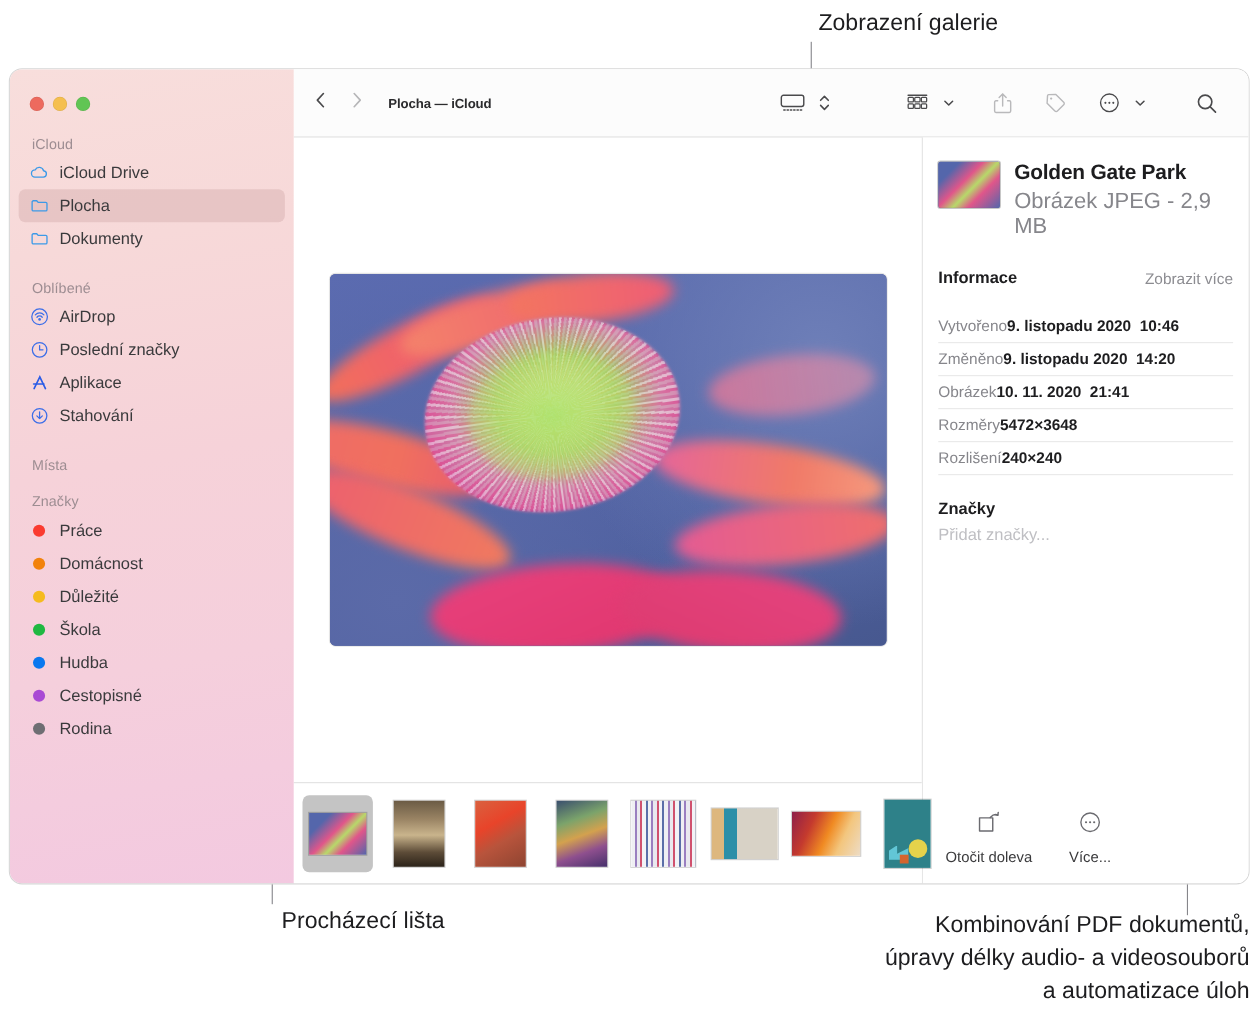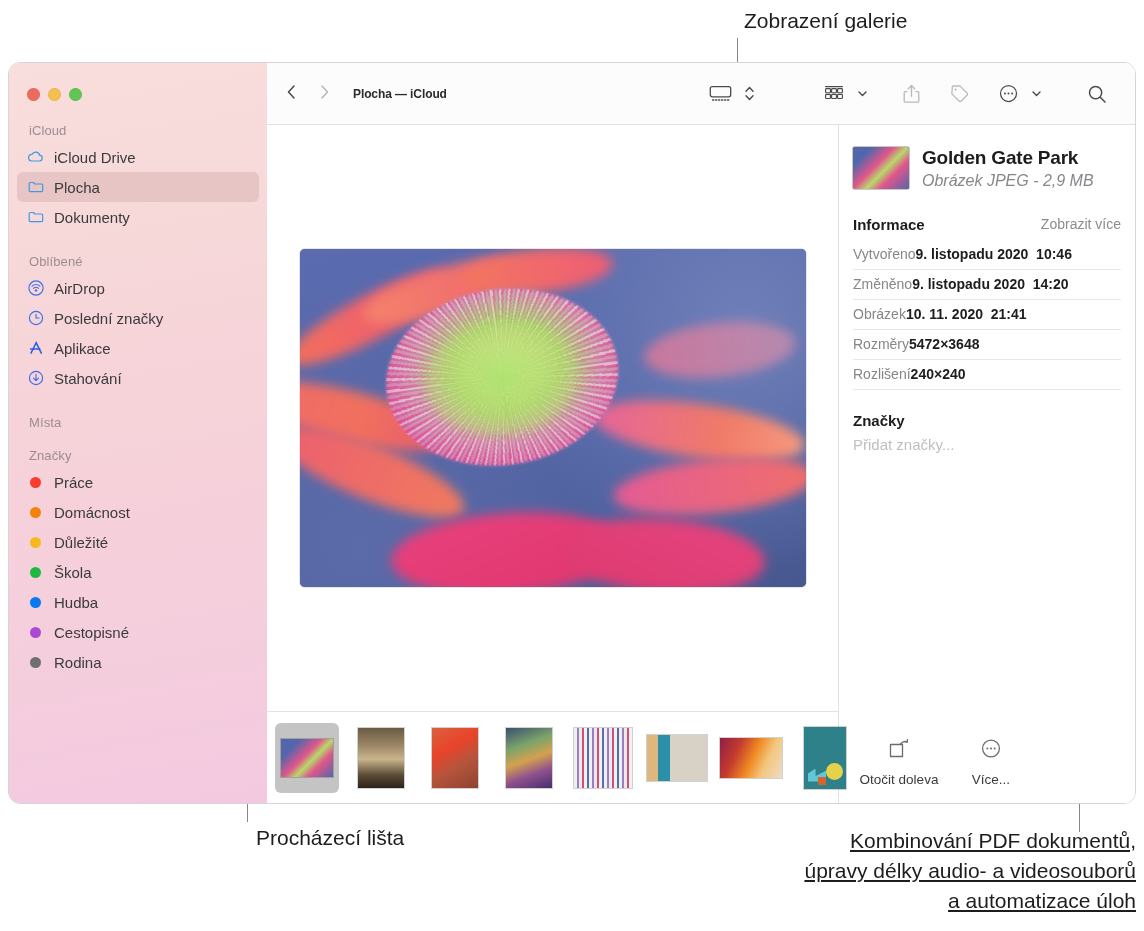--- a/index.html
+++ b/index.html
@@ -17,21 +17,21 @@
   
   .callout {
     position: absolute;
     color: #1d1d1f;
     font-size: 21px;
     line-height: 30px;
     white-space: pre-line;
   }
   #callout-gallery { left: 744px; top: 6px; }
   #callout-browse  { left: 256px; top: 823px; }
-  #callout-more    { right: 8px; top: 826px; text-align: right; text-decoration: underline; }
+  #callout-more    { right: 8px; top: 826px; text-align: right; }
 
   .leader {
     position: absolute;
     background: #86868b;
     width: 1px;
   }
   #leader-gallery { left: 737px; top: 38px; height: 48px; }
   #leader-browse-v { left: 247px; top: 760px; height: 62px; }
   #leader-browse-h { left: 247px; top: 760px; width: 26px; height: 1px; }
   #leader-more-v { left: 1079px; top: 784px; height: 48px; }
@@ -251,25 +251,25 @@
   .info-head { display: flex; gap: 13px; align-items: flex-start; }
   .info-thumb {
     width: 56px; height: 42px; flex: 0 0 56px;
     border-radius: 2px;
     box-shadow: 0 0 0 1px rgba(0,0,0,0.22);
     overflow: hidden;
     position: relative;
     background: #4f5f9c;
   }
   .info-name { font-size: 19px; font-weight: bold; color: #1d1d1f; letter-spacing: -0.2px; }
-  .info-kind { font-size: 16px; color: #86868b; margin-top: 3px; font-style: italic; }
+  .info-kind { font-size: 20px; color: #86868b; margin-top: 3px; }
 
   .info-sect {
-    display: flex; align-items: flex-start; justify-content: space-between;
-    margin-top: 26px; margin-bottom: 7px;
+    display: flex; align-items: center; justify-content: space-between;
+    margin-top: 26px; margin-bottom: 21px;
   }
   .info-sect-t { font-size: 15px; font-weight: bold; color: #1d1d1f; }
   .info-sect-a { font-size: 14px; color: #8c8c91; }
 
   .info-row {
     display: flex; align-items: baseline;
     padding: 6px 0 7px 0;
     border-bottom: 1px solid #e8e8e8;
     font-size: 14px;
   }

